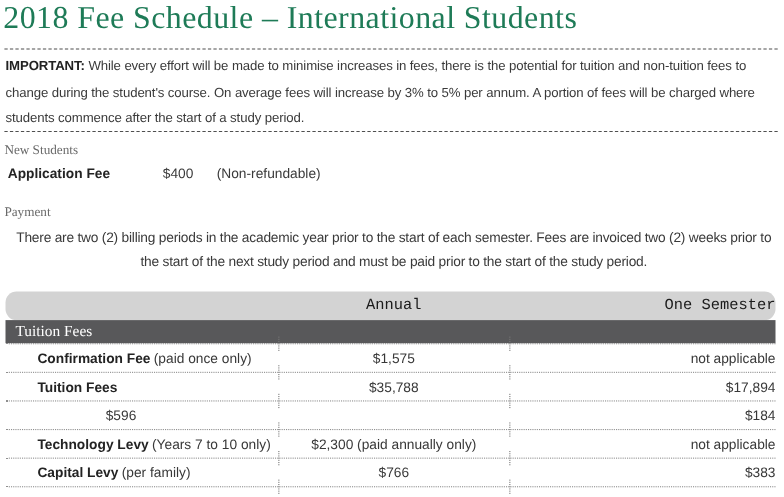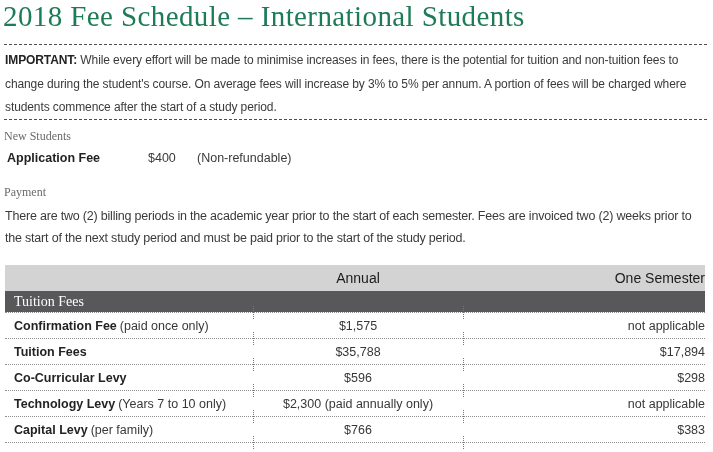--- a/index.html
+++ b/index.html
@@ -40,28 +40,28 @@
   .fee-line {
     position:absolute; top:151px; left:7px; display:flex;
     font-size:12.5px; color:#3a3a3a;
   }
   .fee-line .fl-label { width:141px; font-weight:bold; color:#232323; }
   .fee-line .fl-amount { width:49px; }
 
   
   .payment-text {
     position:absolute; top:205px; left:5px; width:706px; margin:0;
-    font-size:12.5px; line-height:22px; letter-spacing:-0.2px; color:#3a3a3a;
+    font-size:12.5px; line-height:22px; letter-spacing:-0.2px; color:#3a3a3a;text-align:center;
   }
 
   
   .fee-table { position:absolute; top:265px; left:5px; width:700px; }
   .th-row {
     display:flex; align-items:center; height:26px; background:#d3d3d3;
-    font-family:Liberation Sans, sans-serif; font-size:14px; color:#1b1b1b;
+    font-family:Liberation Mono, monospace; font-size:14px; color:#1b1b1b;border-radius:10px;
   }
   .gh-row {
     display:flex; align-items:center; height:21px; background:#58585a;
     color:#ffffff; font-family:"Liberation Serif", serif; font-size:14px;
     padding-left:9px; box-sizing:border-box;
   }
   .t-row {
     position:relative; display:flex; align-items:center; height:26px;
     border-top:1px dotted #8e8e8e; box-sizing:border-box;
     font-size:12.5px; color:#383838;
@@ -71,21 +71,21 @@
     content:""; position:absolute; top:-7px; height:13px; width:0;
     border-left:1px dotted #777777;
   }
   .t-row::before, .t-bottom::before { left:248px; }
   .t-row::after,  .t-bottom::after  { left:458px; }
   .t-bottom { position:relative; height:0; border-top:1px dotted #8e8e8e; }
 
   .c1 { width:248px; padding-left:9px; box-sizing:border-box; white-space:nowrap; }
   .c2 { width:210px; text-align:center; }
   .c3 { flex:1; text-align:right; }
-  .c1 strong { color:#232323; }
+  .c1 strong { color:#232323;margin-left:20px; }
   .row-note { margin-left:3px; }
 </style>
 </head>
 <body>
 
 <div class="page">
 
   <h1 class="page-title">2018 Fee Schedule – International Students</h1>
 
   <div class="rule rule-top"></div>
@@ -124,23 +124,22 @@
       <div class="c3">not applicable</div>
     </div>
 
     <div class="t-row">
       <div class="c1"><strong>Tuition Fees</strong><span class="row-note"></span></div>
       <div class="c2">$35,788</div>
       <div class="c3">$17,894</div>
     </div>
 
     <div class="t-row">
-      <div class="c1"><strong>Co-Curricular Levy</strong><span class="row-note"></span></div>
       <div class="c2">$596</div>
-      <div class="c3">$298</div>
+      <div class="c3">$184</div>
     </div>
 
     <div class="t-row">
       <div class="c1"><strong>Technology Levy</strong><span class="row-note">(Years 7 to 10 only)</span></div>
       <div class="c2">$2,300 (paid annually only)</div>
       <div class="c3">not applicable</div>
     </div>
 
     <div class="t-row">
       <div class="c1"><strong>Capital Levy</strong><span class="row-note">(per family)</span></div>

